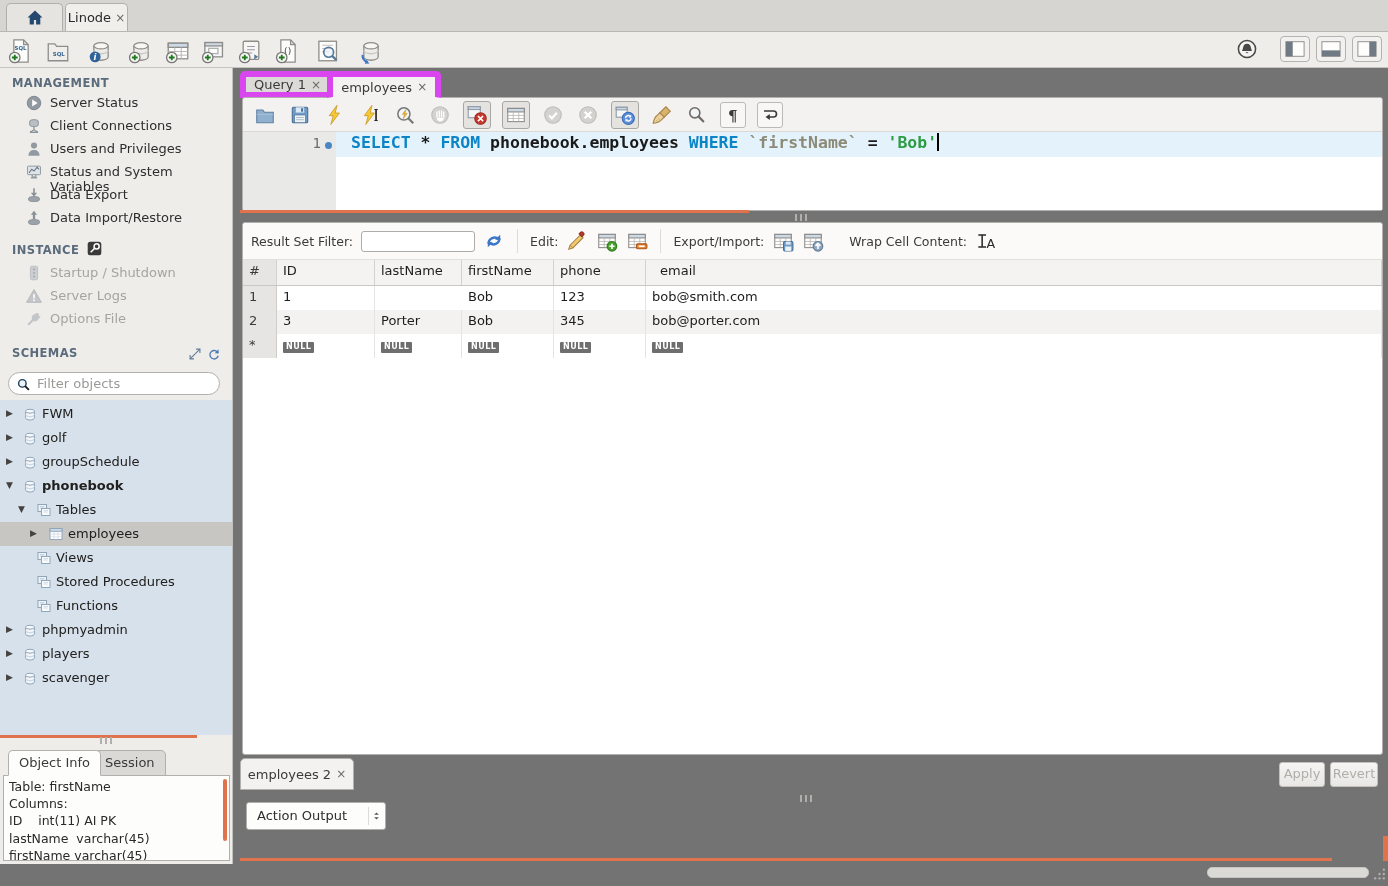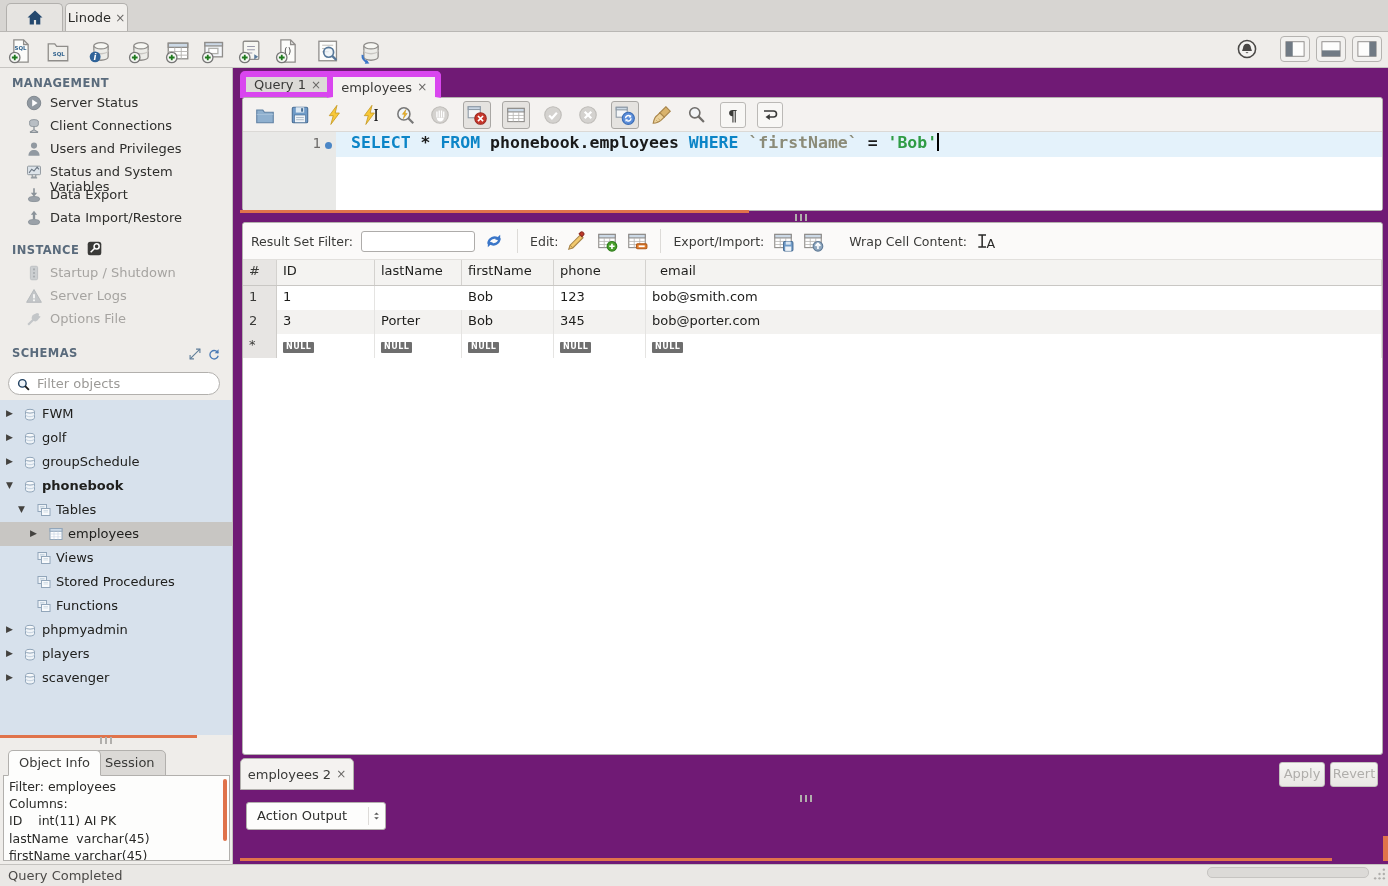--- a/index.html
+++ b/index.html
@@ -1,19 +1,19 @@
 <!DOCTYPE html>
 <html><head>
 <meta charset="utf-8">
 <style>
   * { margin:0; padding:0; box-sizing:border-box; }
   html,body { background:#c8c6c3; }
   #app {
     position:relative; width:1388px; height:886px; overflow:hidden;
-    background:#701a75; font-family:"DejaVu Sans", sans-serif; font-size:13px; color:#2e2e2c;
+    background:#737373; font-family:"DejaVu Sans", sans-serif; font-size:13px; color:#2e2e2c;
   }
   .icn { display:inline-block; }
   .icn svg { display:block; width:100%; height:100%; }
 
   
   #tabstrip { position:absolute; left:0; top:0; width:1388px; height:32px; background:#d7d5d2; border-bottom:1px solid #b9b7b4; }
   .toptab { position:absolute; bottom:0; height:28px; border:1px solid #b2b0ad; border-bottom:none; border-radius:5px 5px 0 0; display:flex; align-items:center; justify-content:center; gap:4px; }
   #home-tab { left:6px; width:57px; background:#e6e4e1; }
   #conn-tab { left:65px; width:63px; background:#f1efec; font-size:13px; color:#2a2a28; }
   .closex { color:#6a6866; font-size:12px; cursor:default; }
@@ -510,21 +510,21 @@
         <i></i>
         <i></i>
         <i></i>
       </div>
     <div id="oi-tabs">
       <div class="oi-tab active" style="left:8px"><span>Object Info</span></div>
       <div class="oi-tab inactive" style="left:94px"><span>Session</span></div>
     </div>
     <div id="oi-box">
       <div id="oi-lines">
-          <div class="oi-line" style="top: 3px;">Filter: employees</div>
+          <div class="oi-line" style="top: 3px;">Table: firstName</div>
           <div class="oi-line" style="top: 20.2px;">Columns:</div>
           <div class="oi-line" style="top: 37.4px;">ID    int(11) AI PK</div>
           <div class="oi-line" style="top: 54.6px;">lastName  varchar(45)</div>
           <div class="oi-line" style="top: 71.8px;">firstName varchar(45)</div>
         </div>
       <div id="oi-scroll"></div>
     </div>
   </div>
 
   <div id="qtabs">
@@ -752,23 +752,20 @@
     <span id="ao-spin" class="icn">
         <svg viewBox="0 0 12 16" xmlns="http://www.w3.org/2000/svg">
           <path d="M2 6l4-4 4 4z" fill="#555"></path>
           <path d="M2 10l4 4 4-4z" fill="#555"></path>
         </svg>
       </span>
   </div>
   <div id="ao-orange"></div>
   <div id="ao-orange-r"></div>
 
-  <div id="statusbar">
-    <span id="status-text">Query Completed</span>
-  </div>
   <div id="hscroll-thumb"></div>
   <span id="rgrip" class="icn">
       <svg viewBox="0 0 12 12" xmlns="http://www.w3.org/2000/svg">
         <g fill="#b0aeab">
           <circle cx="10" cy="2" r="1.1"></circle>
           <circle cx="6" cy="6" r="1.1"></circle>
           <circle cx="10" cy="6" r="1.1"></circle>
           <circle cx="2" cy="10" r="1.1"></circle>
           <circle cx="6" cy="10" r="1.1"></circle>
           <circle cx="10" cy="10" r="1.1"></circle>

